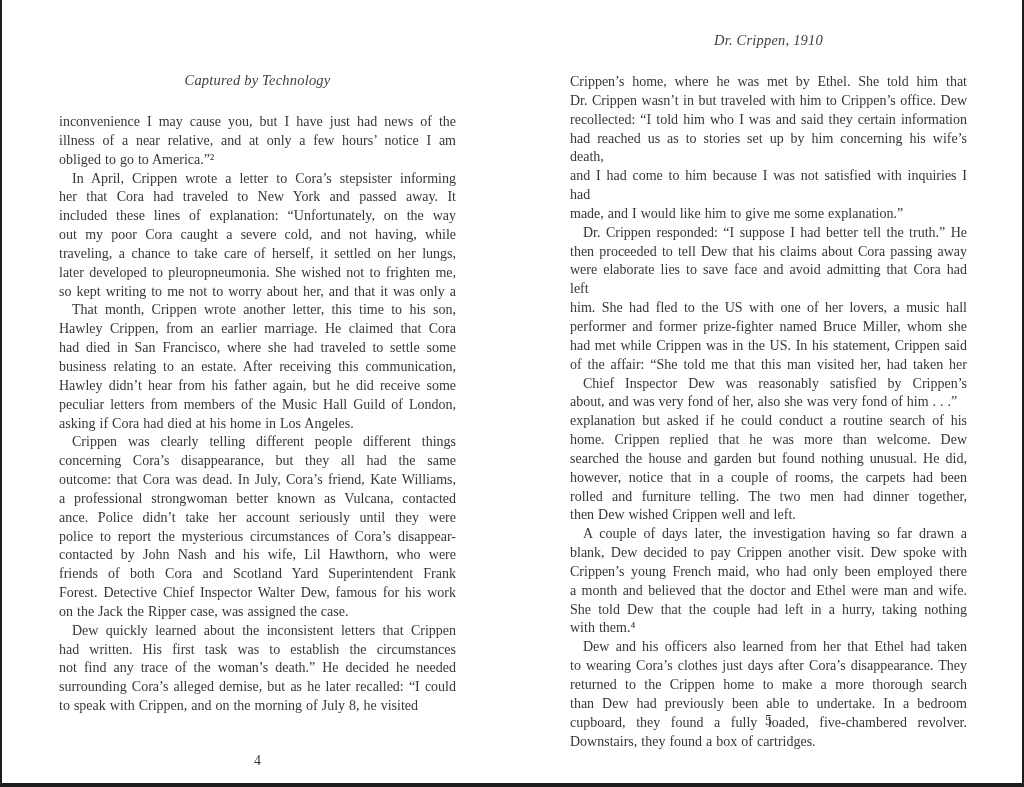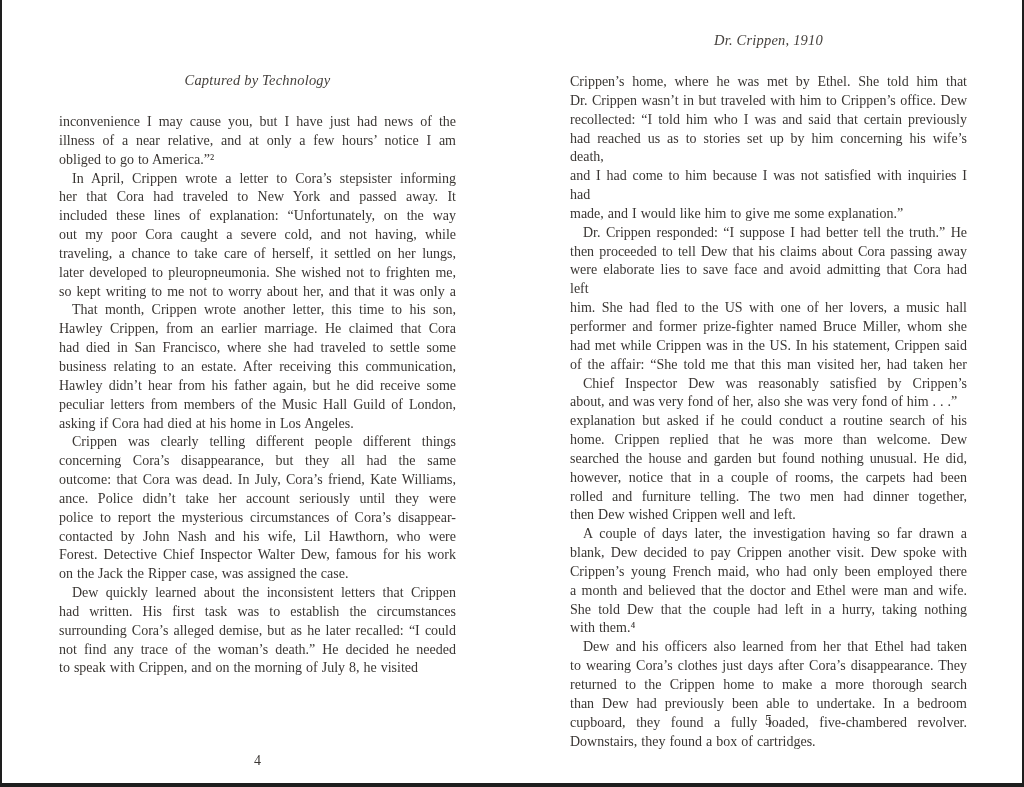--- a/index.html
+++ b/index.html
@@ -85,40 +85,42 @@
         <div class="line indent">That month, Crippen wrote another letter, this time to his son,</div>
         <div class="line">Hawley Crippen, from an earlier marriage. He claimed that Cora</div>
         <div class="line">had died in San Francisco, where she had traveled to settle some</div>
         <div class="line">business relating to an estate. After receiving this communication,</div>
         <div class="line">Hawley didn’t hear from his father again, but he did receive some</div>
         <div class="line">peculiar letters from members of the Music Hall Guild of London,</div>
         <div class="line para-end">asking if Cora had died at his home in Los Angeles.</div>
         <div class="line indent">Crippen was clearly telling different people different things</div>
         <div class="line">concerning Cora’s disappearance, but they all had the same</div>
         <div class="line">outcome: that Cora was dead. In July, Cora’s friend, Kate Williams,</div>
+        <div class="line">a professional strongwoman better known as Vulcana, contacted</div>
         <div class="line">ance. Police didn’t take her account seriously until they were</div>
         <div class="line">police to report the mysterious circumstances of Cora’s disappear-</div>
         <div class="line">contacted by John Nash and his wife, Lil Hawthorn, who were</div>
+        <div class="line">friends of both Cora and Scotland Yard Superintendent Frank</div>
         <div class="line">Forest. Detective Chief Inspector Walter Dew, famous for his work</div>
         <div class="line para-end">on the Jack the Ripper case, was assigned the case.</div>
         <div class="line indent">Dew quickly learned about the inconsistent letters that Crippen</div>
         <div class="line">had written. His first task was to establish the circumstances</div>
+        <div class="line">not find any trace of the woman’s death.” He decided he needed</div>
         <div class="line">surrounding Cora’s alleged demise, but as he later recalled: “I could</div>
-        <div class="line">not find any trace of the woman’s death.” He decided he needed</div>
         <div class="line para-end">to speak with Crippen, and on the morning of July 8, he visited</div>
       </div>
     <div class="folio">4</div>
   </section>
 
   <section class="page" id="page-right">
     <div class="running-head">Dr. Crippen, 1910</div>
     <div class="page-body">
         <div class="line">Crippen’s home, where he was met by Ethel. She told him that</div>
         <div class="line">Dr. Crippen wasn’t in but traveled with him to Crippen’s office. Dew</div>
-        <div class="line">recollected: “I told him who I was and said that certain previously</div>
+        <div class="line">recollected: “I told him who I was and said they certain information</div>
         <div class="line">had reached us as to stories set up by him concerning his wife’s death,</div>
         <div class="line">and I had come to him because I was not satisfied with inquiries I had</div>
         <div class="line para-end">made, and I would like him to give me some explanation.”</div>
         <div class="line indent">Dr. Crippen responded: “I suppose I had better tell the truth.” He</div>
         <div class="line">then proceeded to tell Dew that his claims about Cora passing away</div>
         <div class="line">were elaborate lies to save face and avoid admitting that Cora had left</div>
         <div class="line">him. She had fled to the US with one of her lovers, a music hall</div>
         <div class="line">performer and former prize-fighter named Bruce Miller, whom she</div>
         <div class="line">had met while Crippen was in the US. In his statement, Crippen said</div>
         <div class="line">of the affair: “She told me that this man visited her, had taken her</div>

